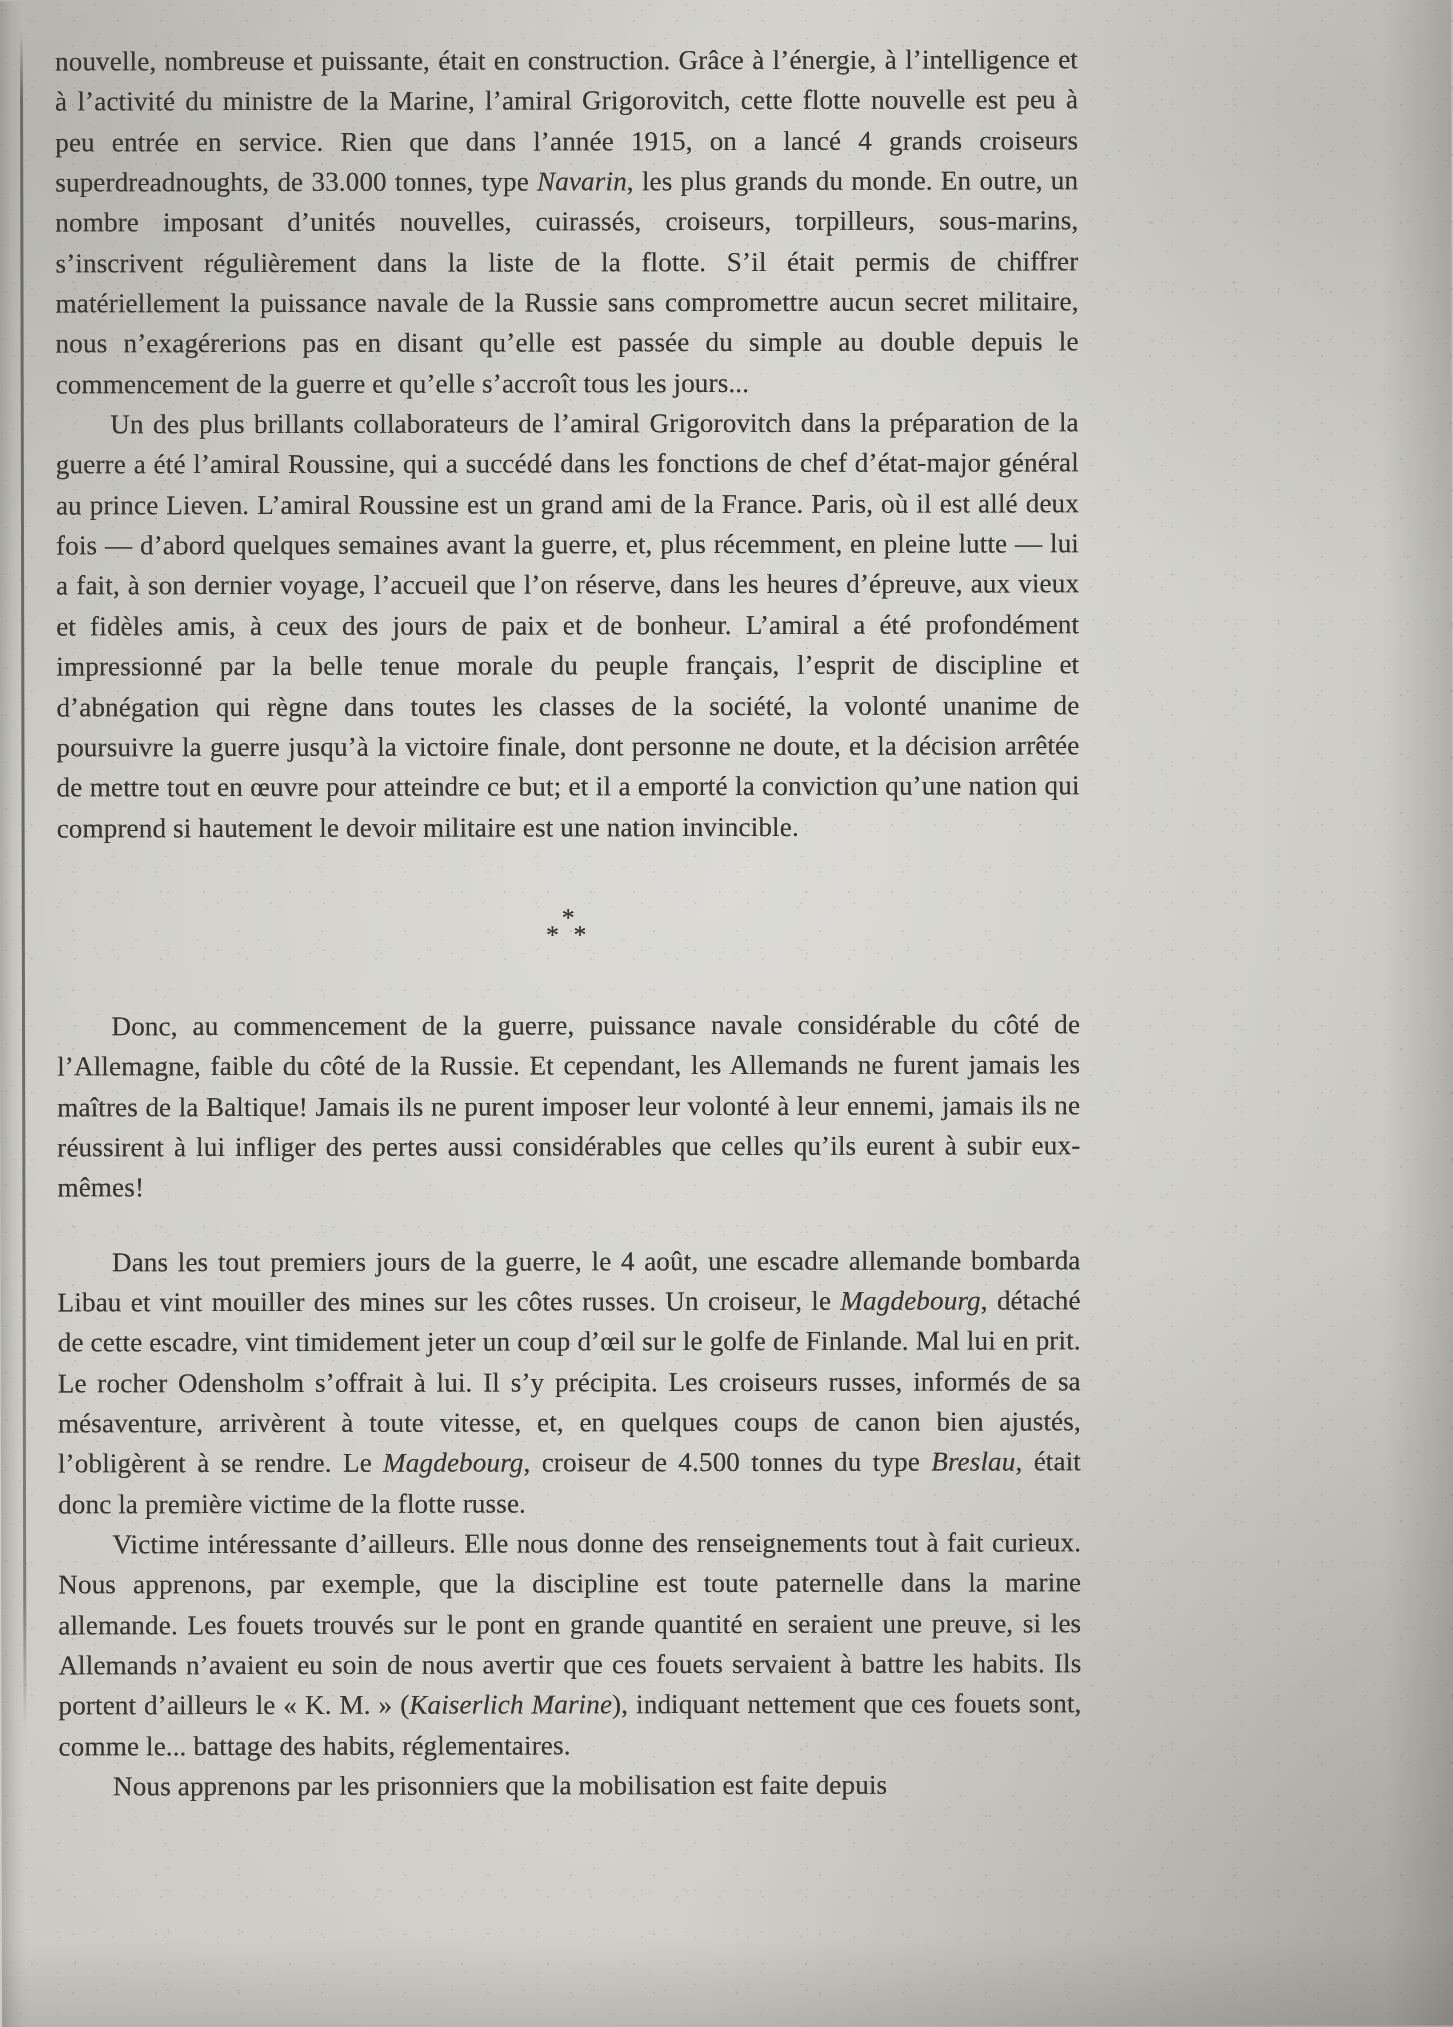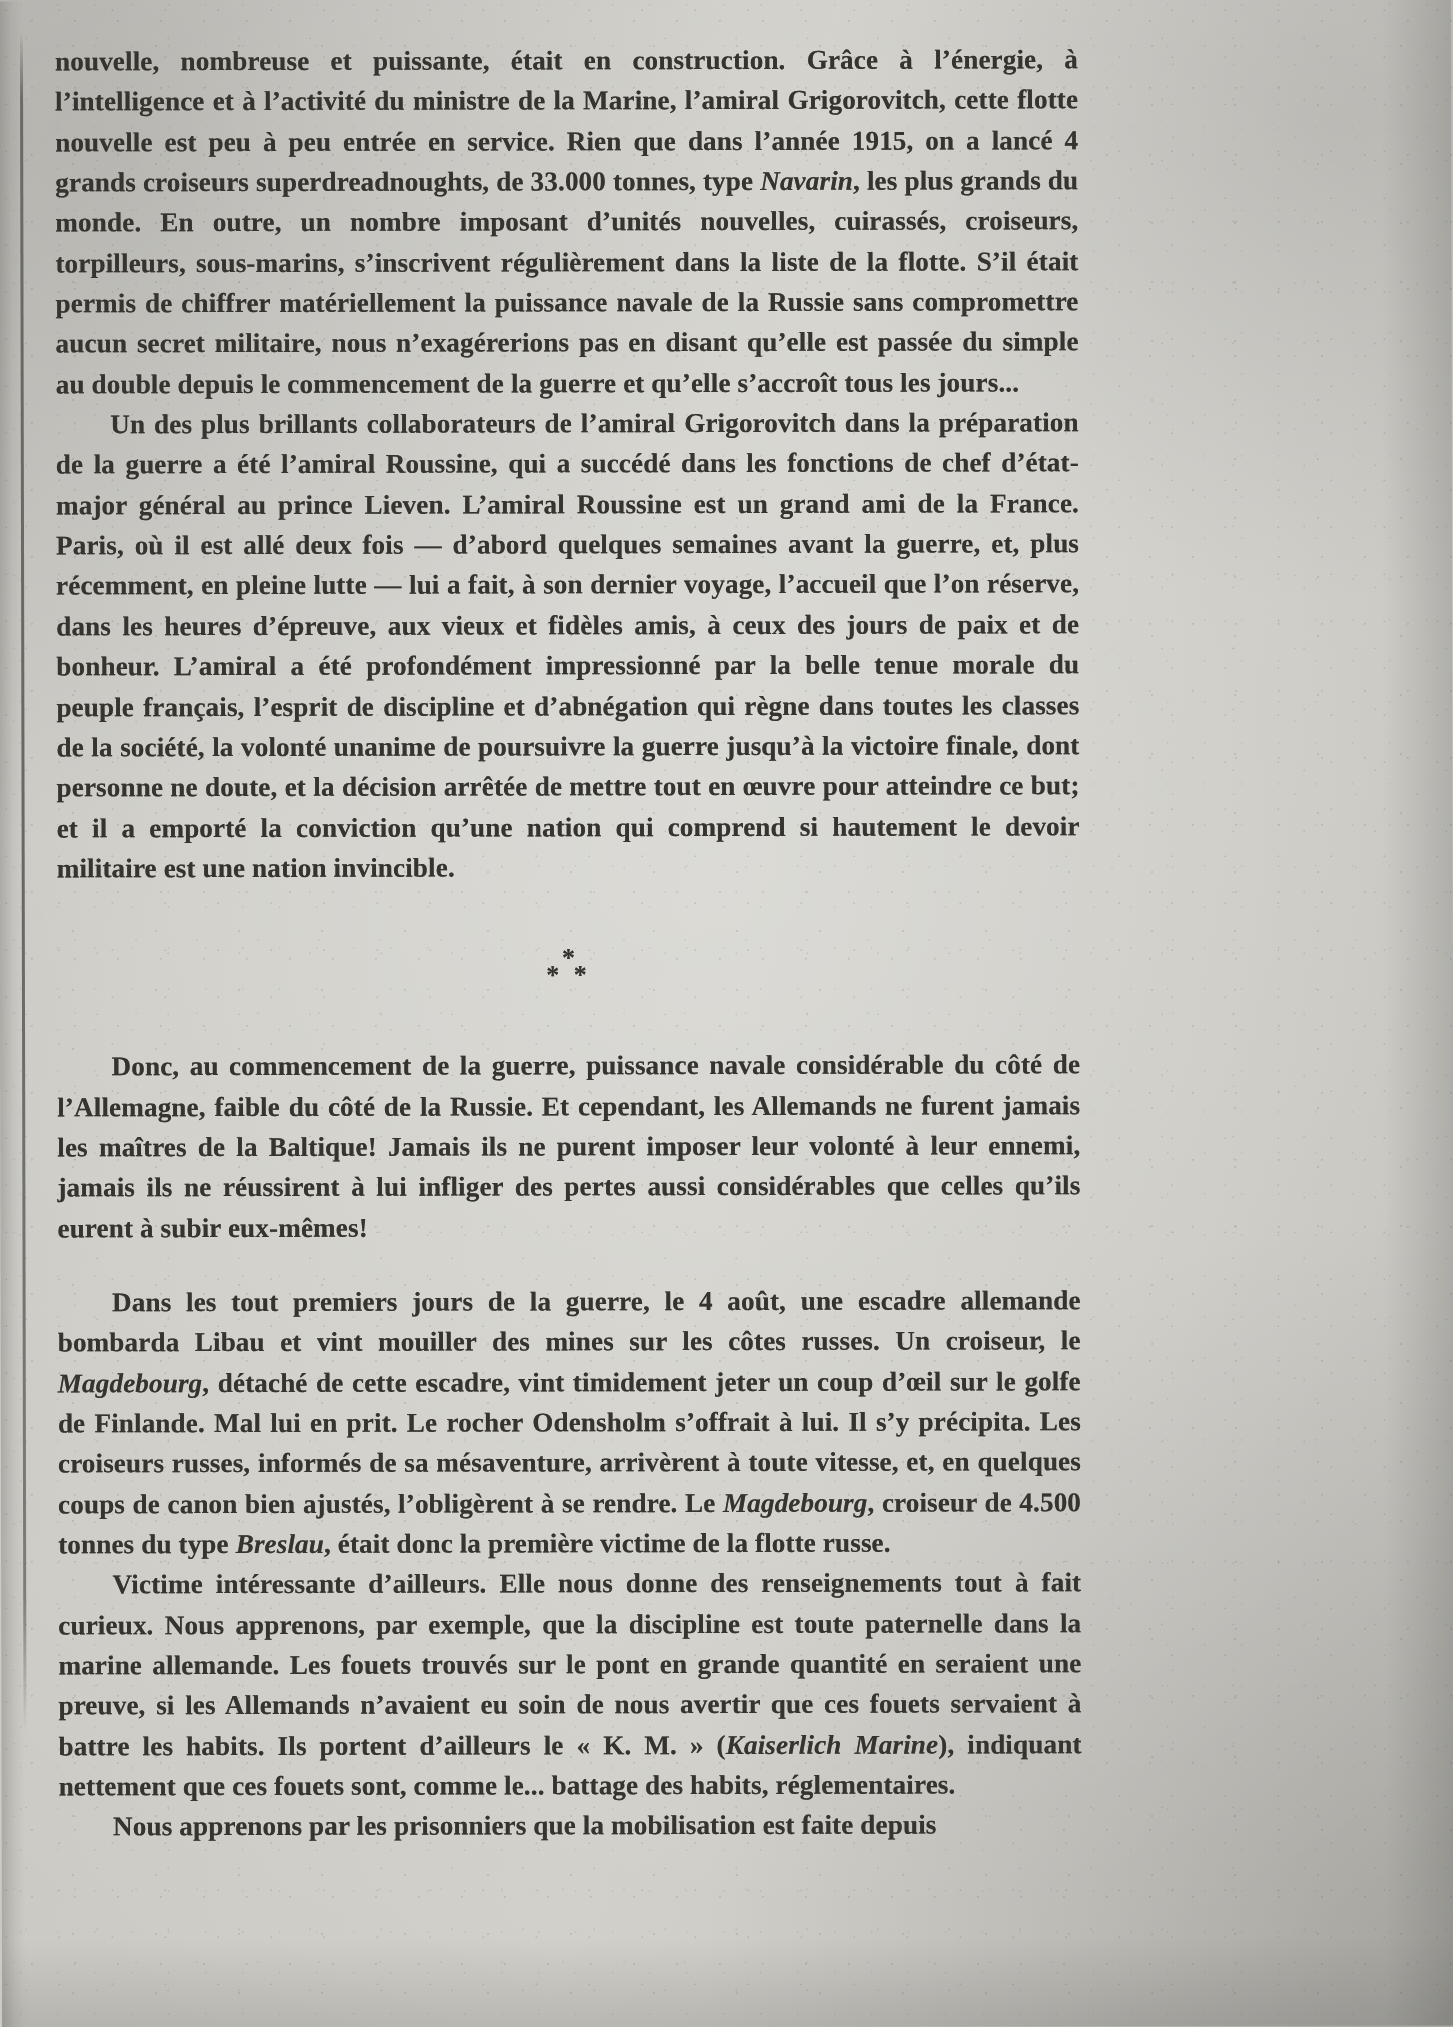--- a/index.html
+++ b/index.html
@@ -18,21 +18,20 @@
   
   #page {
     position: absolute;
     inset: 0;
     background:
       radial-gradient(ellipse 120% 90% at 48% 42%, rgba(255,255,255,0.26) 0%, rgba(255,255,255,0.10) 42%, rgba(0,0,0,0.0) 70%),
       radial-gradient(ellipse 70% 55% at 8% 8%, rgba(0,0,0,0.10) 0%, rgba(0,0,0,0) 62%),
       radial-gradient(ellipse 80% 60% at 96% 96%, rgba(0,0,0,0.13) 0%, rgba(0,0,0,0) 60%),
       radial-gradient(ellipse 60% 40% at 92% 6%, rgba(0,0,0,0.09) 0%, rgba(0,0,0,0) 60%),
       linear-gradient(100deg, #c2c1bb 0%, #cbcac4 18%, #cfcec8 50%, #c8c7c1 78%, #bfbeb8 100%);
-    font-weight: bold;
   }
 
   
   #grain {
     position: absolute;
     inset: 0;
     pointer-events: none;
     opacity: 0.34;
     background-image:
       radial-gradient(circle at 12% 22%, rgba(70,70,66,0.5) 0.7px, transparent 1.2px),

